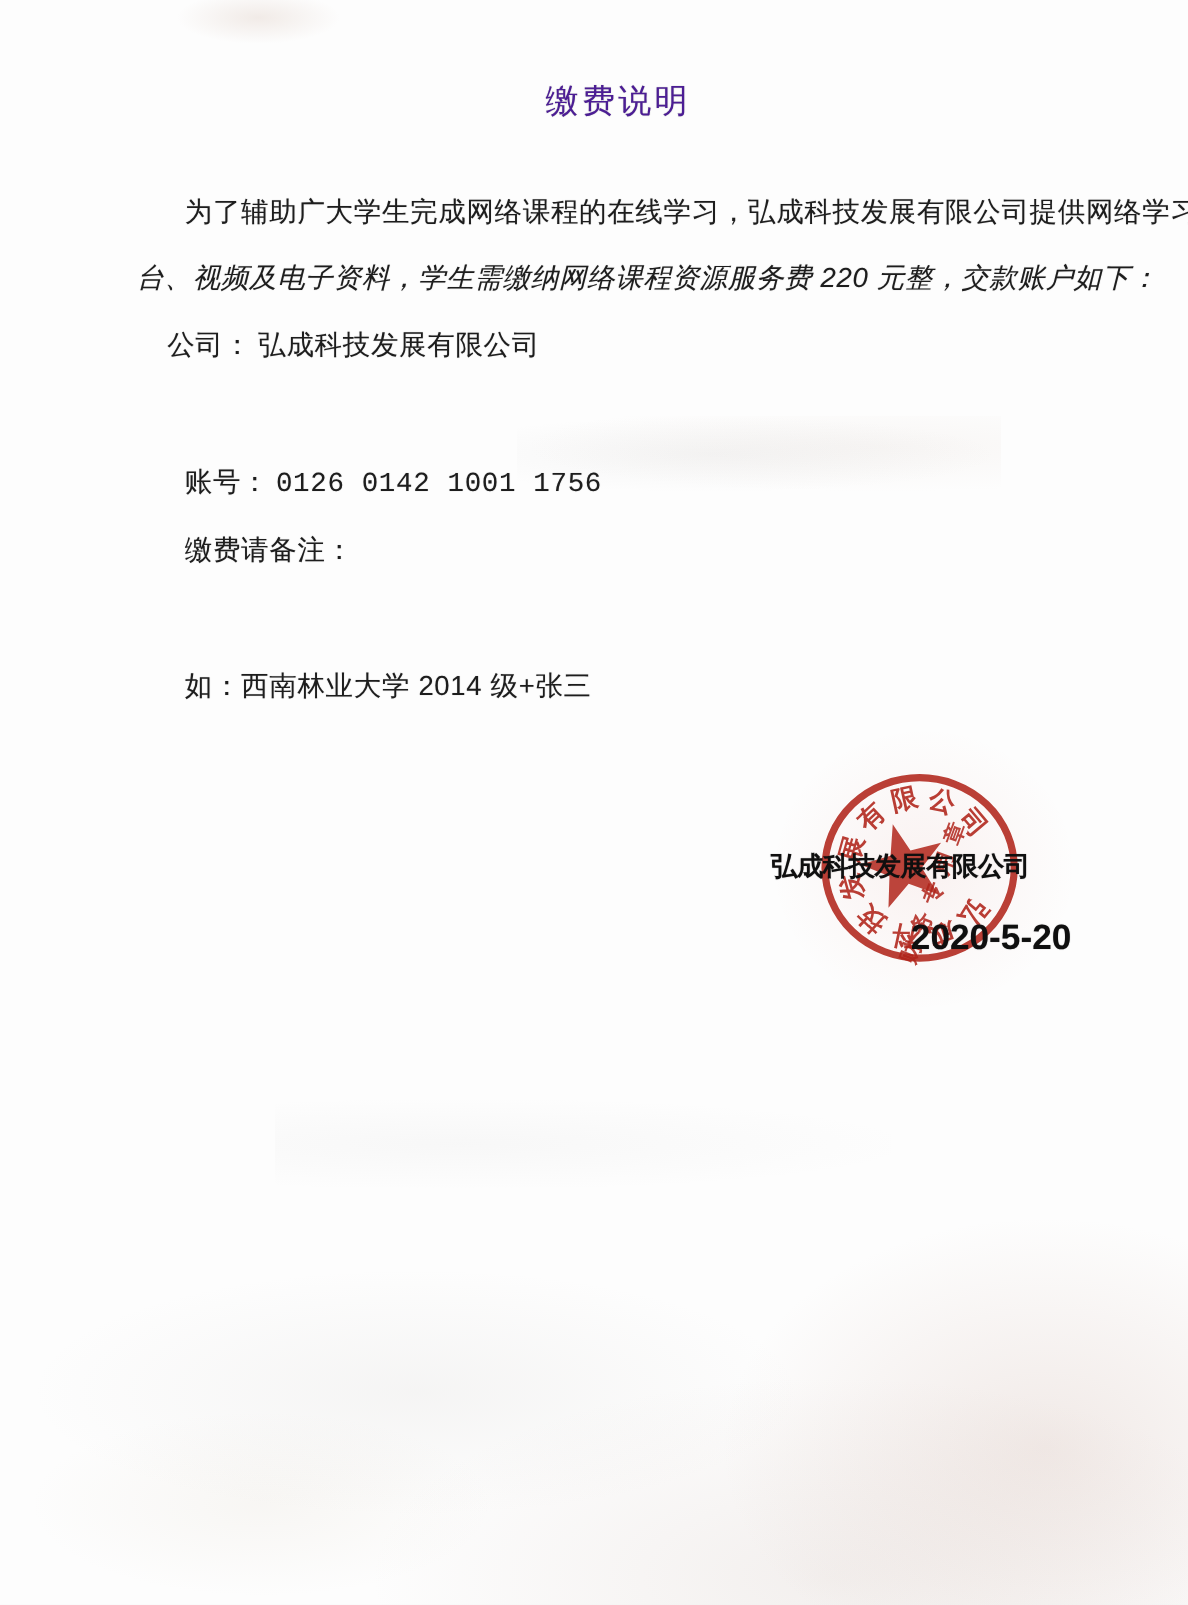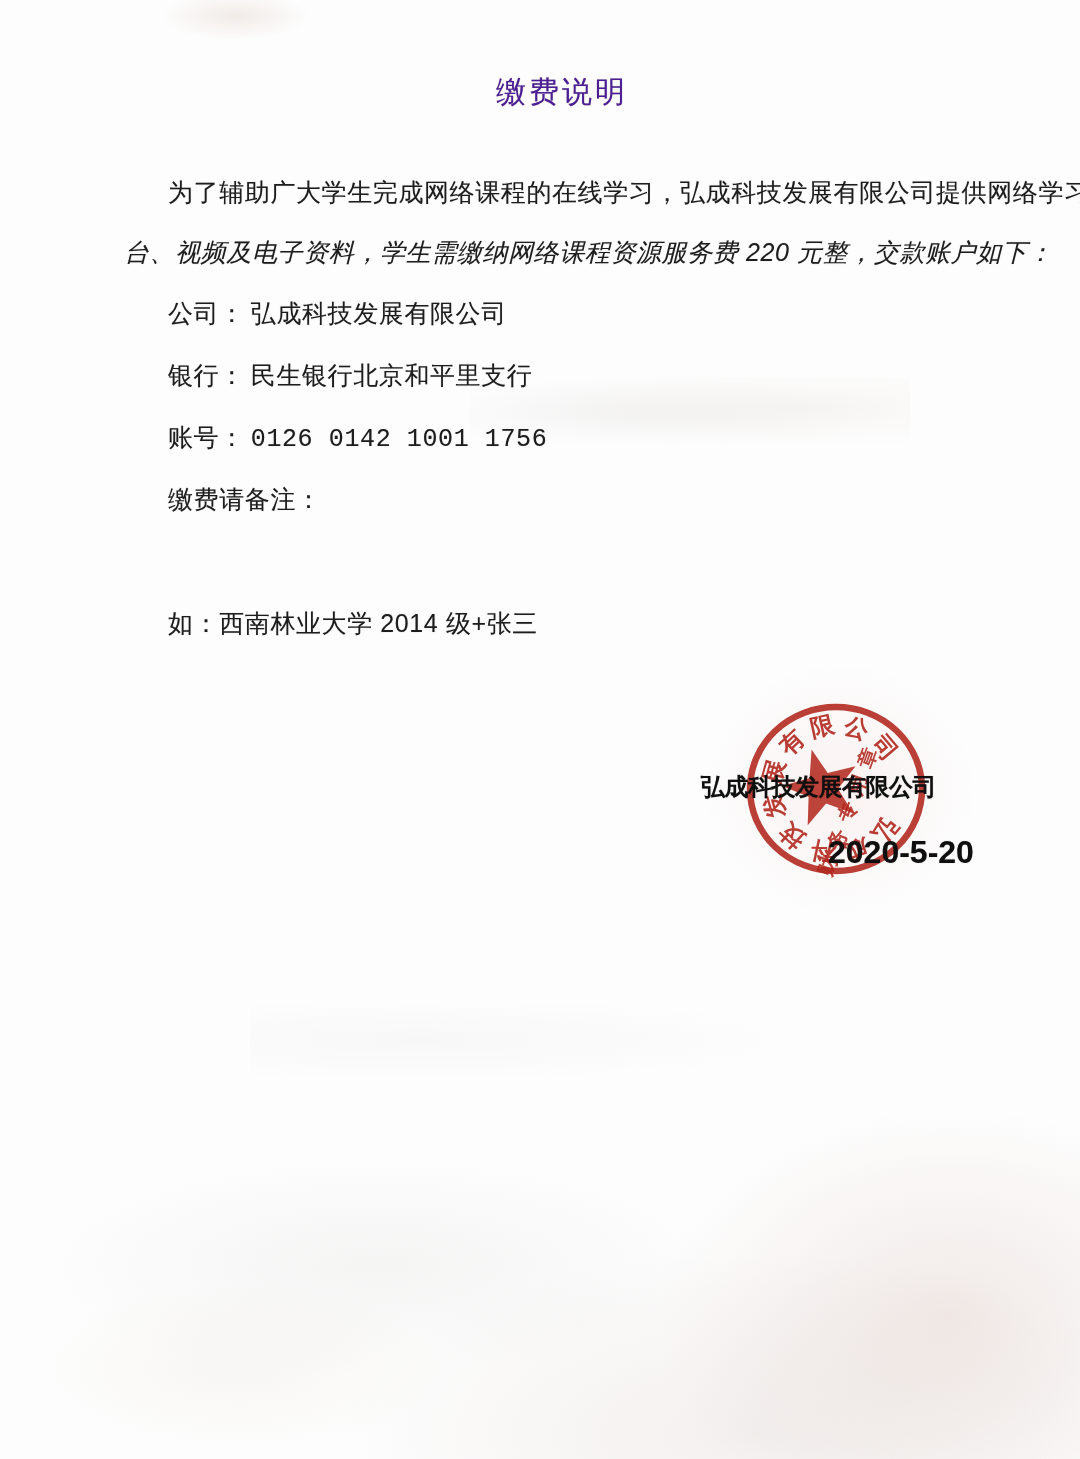--- a/index.html
+++ b/index.html
@@ -55,21 +55,21 @@
   .body-line{
     position:absolute;
     font-size:25px;
     letter-spacing:0.6px;
     white-space:nowrap;
     color:#1d1d1d;
     text-shadow:0 0 1px rgba(25,25,25,0.30);
   }
   .para-1{left:168px;top:176px;}
   .para-2{left:124px;top:236px;font-style:italic;}
-  .row-company{left:168px;top:297px;text-align:center;}
+  .row-company{left:152px;top:297px;text-align:center;}
   .row-bank{left:168px;top:359px;}
   .row-account{left:168px;top:421px;font-family:Liberation Mono, monospace;}
   .row-remark-heading{left:168px;top:483px;}
   .row-remark-format{left:168px;top:545px;}
   .row-remark-example{left:168px;top:607px;}
   .detail-label{margin-right:6px;}
   
   .sig-company{
     position:absolute;left:701px;top:771px;
     font-size:24px;font-weight:700;letter-spacing:-0.5px;
@@ -111,23 +111,20 @@
   <div class="stamp-bleed"></div>
 
   <div class="doc-title">缴费说明</div>
 
   <div class="body-line para-1">为了辅助广大学生完成网络课程的在线学习，弘成科技发展有限公司提供网络学习平</div>
   <div class="body-line para-2">台、视频及电子资料，学生需缴纳网络课程资源服务费 220 元整，交款账户如下：</div>
 
   <div class="body-line row-company">
     <span class="detail-label">公司：</span><span>弘成科技发展有限公司</span>
   </div>
-  <div class="body-line row-bank">
-    <span class="detail-label">银行：</span><span>民生银行北京和平里支行</span>
-  </div>
   <div class="body-line row-account">
     <span class="detail-label">账号：</span><span>0126 0142 1001 1756</span>
   </div>
 
   <div class="body-line row-remark-heading">缴费请备注：</div>
   <div class="body-line row-remark-example">如：西南林业大学 2014 级+张三</div>
 
   <div class="seal">
     <svg id="seal-svg" viewBox="0 0 184 180" xmlns="http://www.w3.org/2000/svg">
       <ellipse cx="92" cy="89" rx="86" ry="82" fill="none" stroke-width="6.5" opacity="0.88" stroke="#b0241a"></ellipse>

